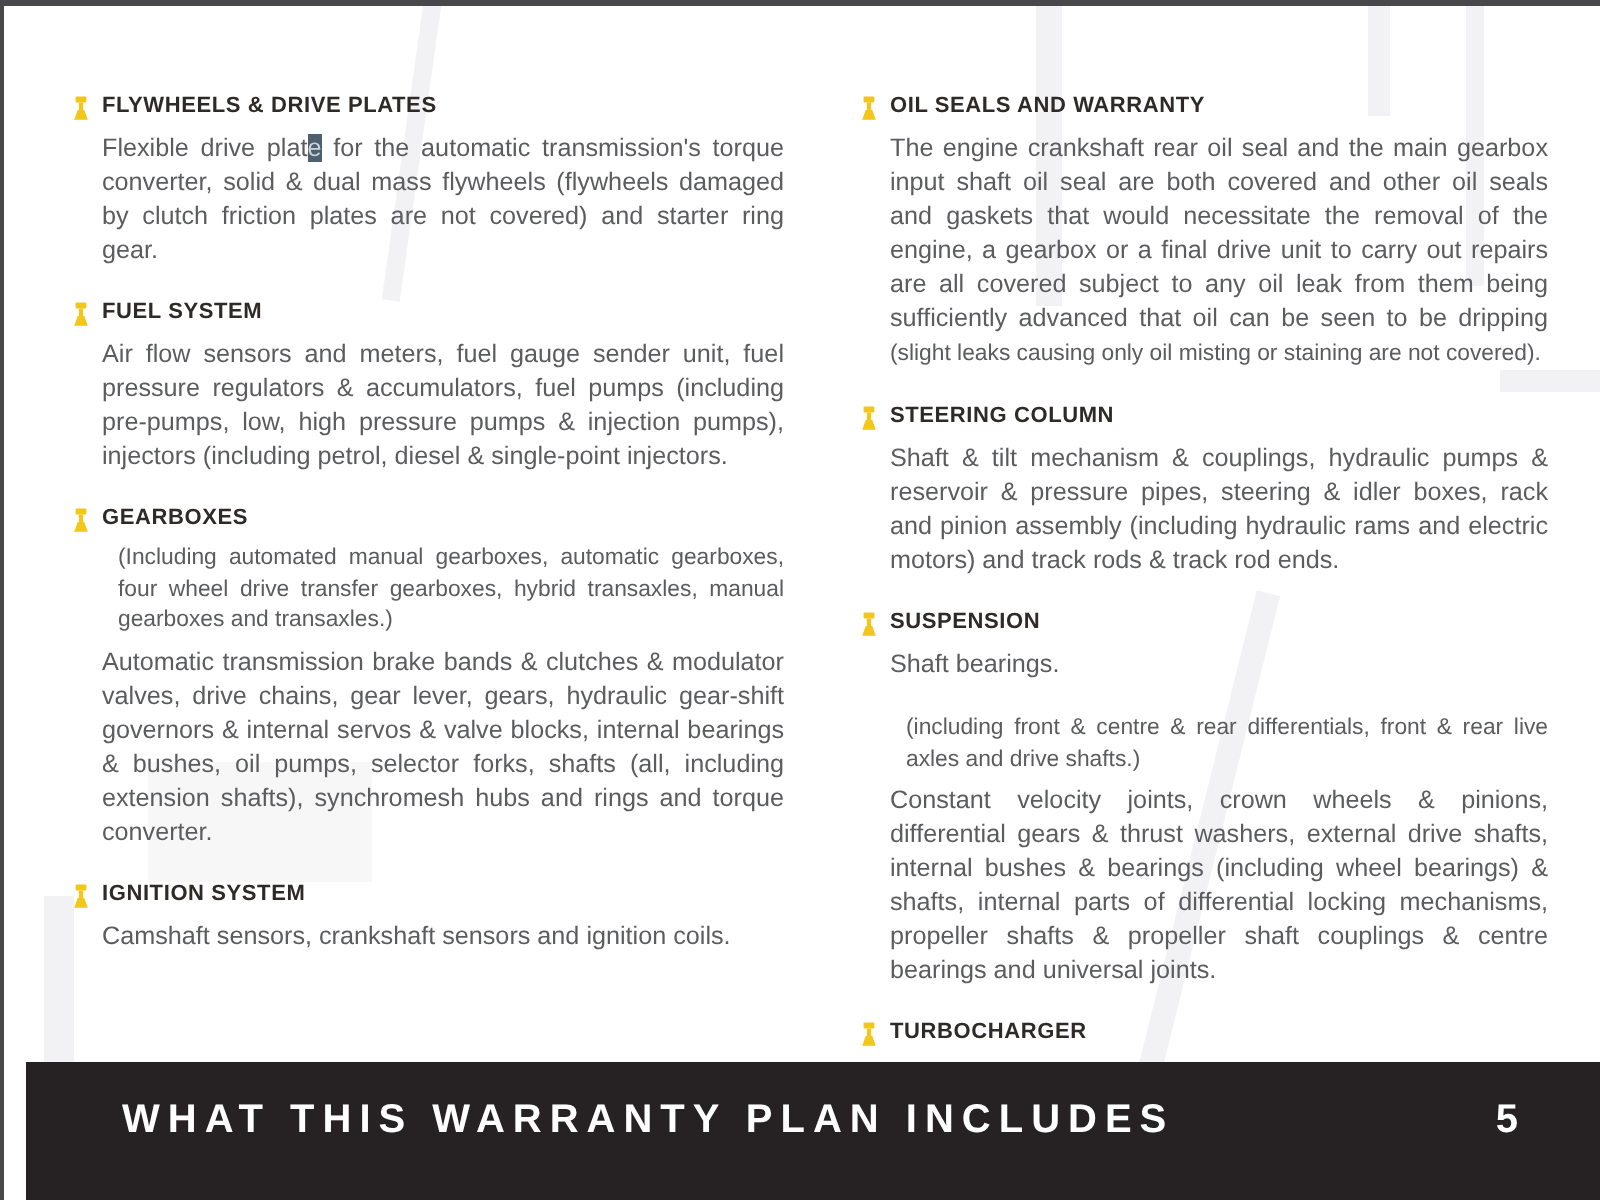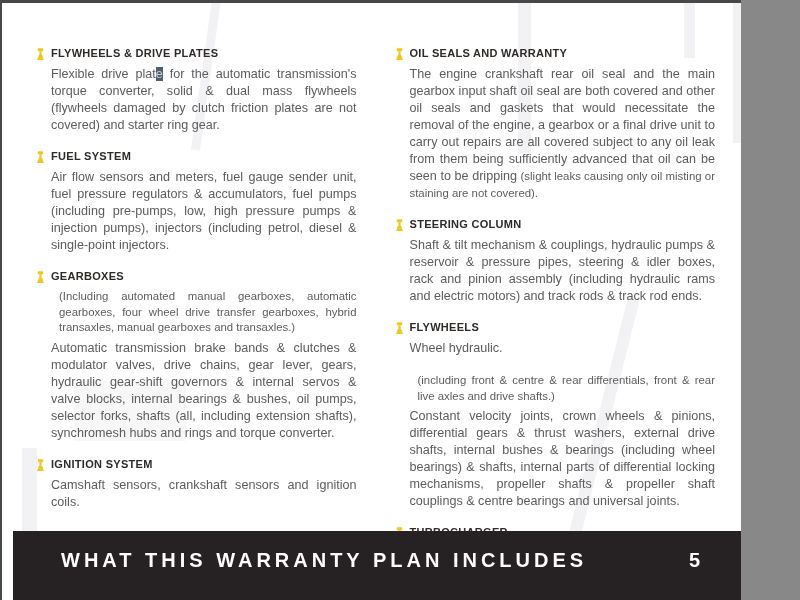--- a/index.html
+++ b/index.html
@@ -1,17 +1,17 @@
 <!DOCTYPE html>
 <html style="--accent: #F3C61A; --footer-bg: #262123; --heading: #2E2A27; --body: #5B5C5E;"><head>
 <meta charset="utf-8">
 <style>
   html,body { margin:0; padding:0; background:#888; }
   .page {
-    width:741px; height:600px; position:relative; background:#fff;
+    width:800px; height:600px; position:relative; background:#fff;
     overflow:hidden; box-sizing:border-box;
     border-top:3px solid #48484a; border-left:2px solid #48484a;
     font-family:"Liberation Sans","DejaVu Sans",sans-serif;
   }
   
   .wm { position:absolute; background:#f2f2f4; }
   .wm.diag { transform:rotate(8deg); }
   .wm.diag2 { transform:rotate(14deg); }
 
   .columns { position:relative; display:flex; padding:44px 26px 0 34px; gap:38px; }
@@ -154,23 +154,23 @@
 
       <section class="sec">
         <div class="sec-head">
           <span class="pin">
             <svg viewBox="0 0 10 14" width="9" height="13">
                 <rect x="2" y="0" width="6" height="3.4" rx="0.6"></rect>
                 <rect x="3.8" y="3.4" width="2.4" height="4.2"></rect>
                 <path d="M1.2 13 L3.2 7.6 L6.8 7.6 L8.8 13 Z"></path>
               </svg>
           </span>
-          <h3>FLYWHEELS</h3>
+          <h3>SUSPENSION</h3>
         </div>
-        <p class="body">Wheel hydraulic.</p>
+        <p class="body">Shaft bearings.</p>
       </section>
 
       <section class="sec">
         <p class="body note">(including front &amp; centre &amp; rear differentials, front &amp; rear live axles and drive shafts.)</p>
         <p class="body">Constant velocity joints, crown wheels &amp; pinions, differential gears &amp; thrust washers, external drive shafts, internal bushes &amp; bearings (including wheel bearings) &amp; shafts, internal parts of differential locking mechanisms, propeller shafts &amp; propeller shaft couplings &amp; centre bearings and universal joints.</p>
       </section>
 
       <section class="sec">
         <div class="sec-head">
           <span class="pin">

